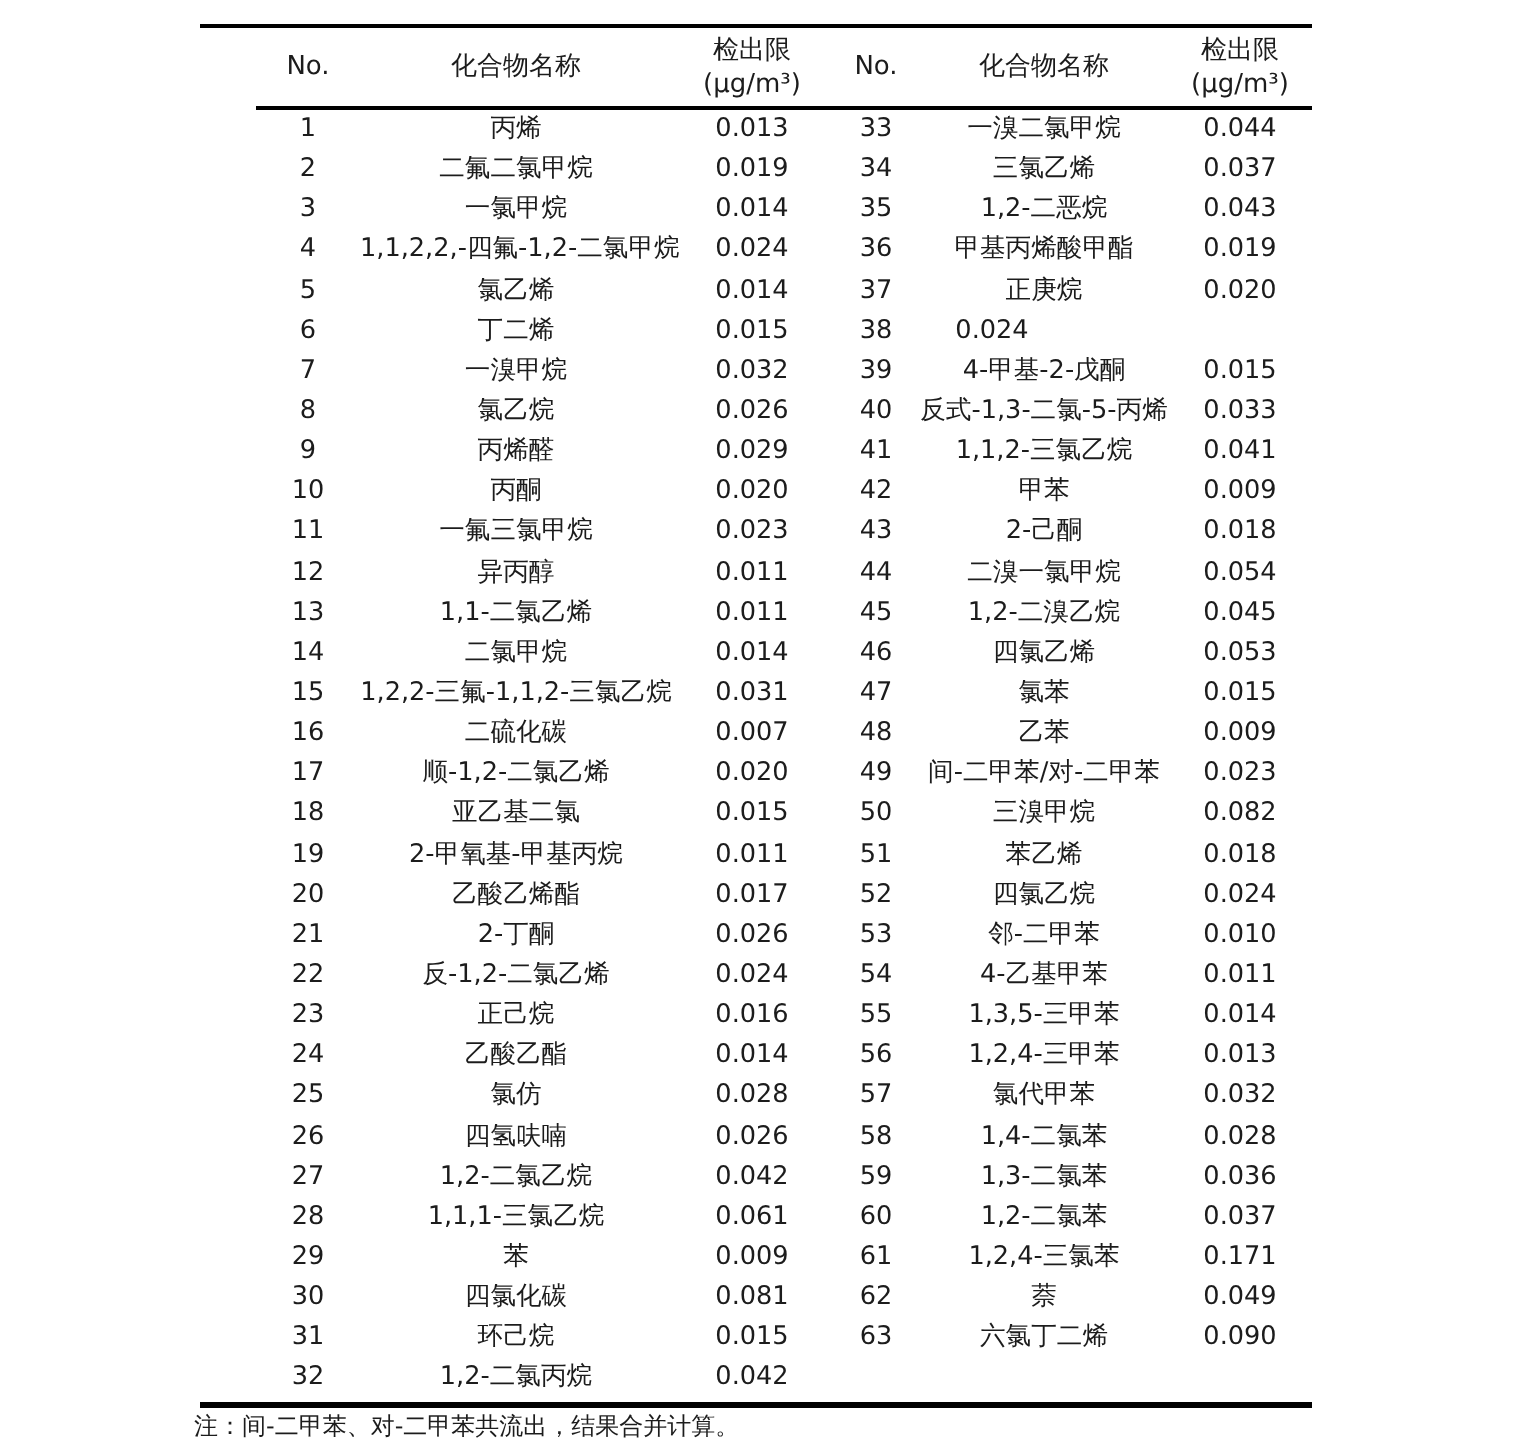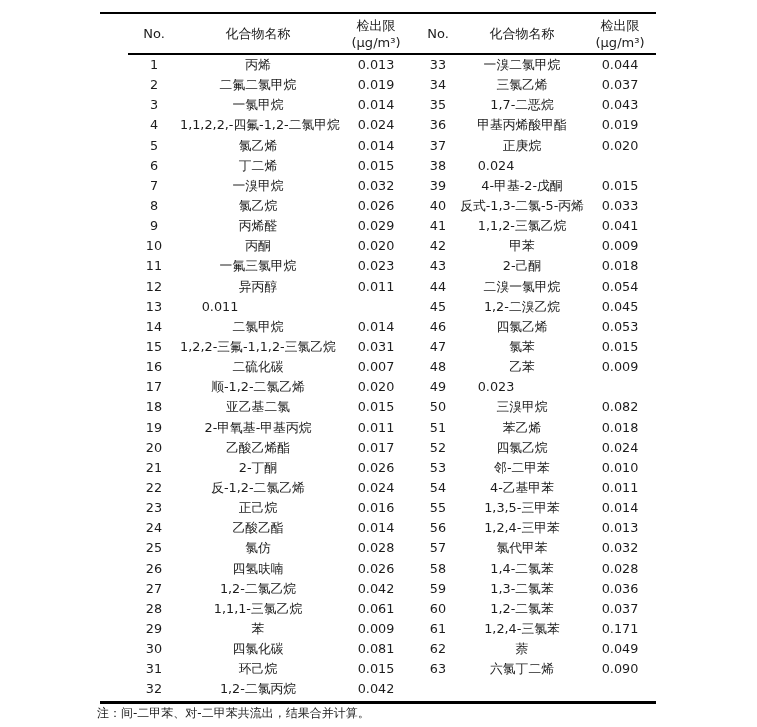--- a/index.html
+++ b/index.html
@@ -106,20 +106,21 @@
           <div class="tcell c1">一氟三氯甲烷</div>
           <div class="tcell c2">0.023</div>
         </div>
         <div class="trow">
           <div class="tcell c0">12</div>
           <div class="tcell c1">异丙醇</div>
           <div class="tcell c2">0.011</div>
         </div>
         <div class="trow">
           <div class="tcell c0">13</div>
+          <div class="tcell c1">1,1-二氯乙烯</div>
           <div class="tcell c2">0.011</div>
         </div>
         <div class="trow">
           <div class="tcell c0">14</div>
           <div class="tcell c1">二氯甲烷</div>
           <div class="tcell c2">0.014</div>
         </div>
         <div class="trow">
           <div class="tcell c0">15</div>
           <div class="tcell c1">1,2,2-三氟-1,1,2-三氯乙烷</div>
@@ -228,21 +229,21 @@
           <div class="tcell c1">一溴二氯甲烷</div>
           <div class="tcell c2">0.044</div>
         </div>
         <div class="trow">
           <div class="tcell c0">34</div>
           <div class="tcell c1">三氯乙烯</div>
           <div class="tcell c2">0.037</div>
         </div>
         <div class="trow">
           <div class="tcell c0">35</div>
-          <div class="tcell c1">1,7-二恶烷</div>
+          <div class="tcell c1">1,2-二恶烷</div>
           <div class="tcell c2">0.043</div>
         </div>
         <div class="trow">
           <div class="tcell c0">36</div>
           <div class="tcell c1">甲基丙烯酸甲酯</div>
           <div class="tcell c2">0.019</div>
         </div>
         <div class="trow">
           <div class="tcell c0">37</div>
           <div class="tcell c1">正庚烷</div>
@@ -297,20 +298,21 @@
           <div class="tcell c1">氯苯</div>
           <div class="tcell c2">0.015</div>
         </div>
         <div class="trow">
           <div class="tcell c0">48</div>
           <div class="tcell c1">乙苯</div>
           <div class="tcell c2">0.009</div>
         </div>
         <div class="trow">
           <div class="tcell c0">49</div>
+          <div class="tcell c1">间-二甲苯/对-二甲苯</div>
           <div class="tcell c2">0.023</div>
         </div>
         <div class="trow">
           <div class="tcell c0">50</div>
           <div class="tcell c1">三溴甲烷</div>
           <div class="tcell c2">0.082</div>
         </div>
         <div class="trow">
           <div class="tcell c0">51</div>
           <div class="tcell c1">苯乙烯</div>

